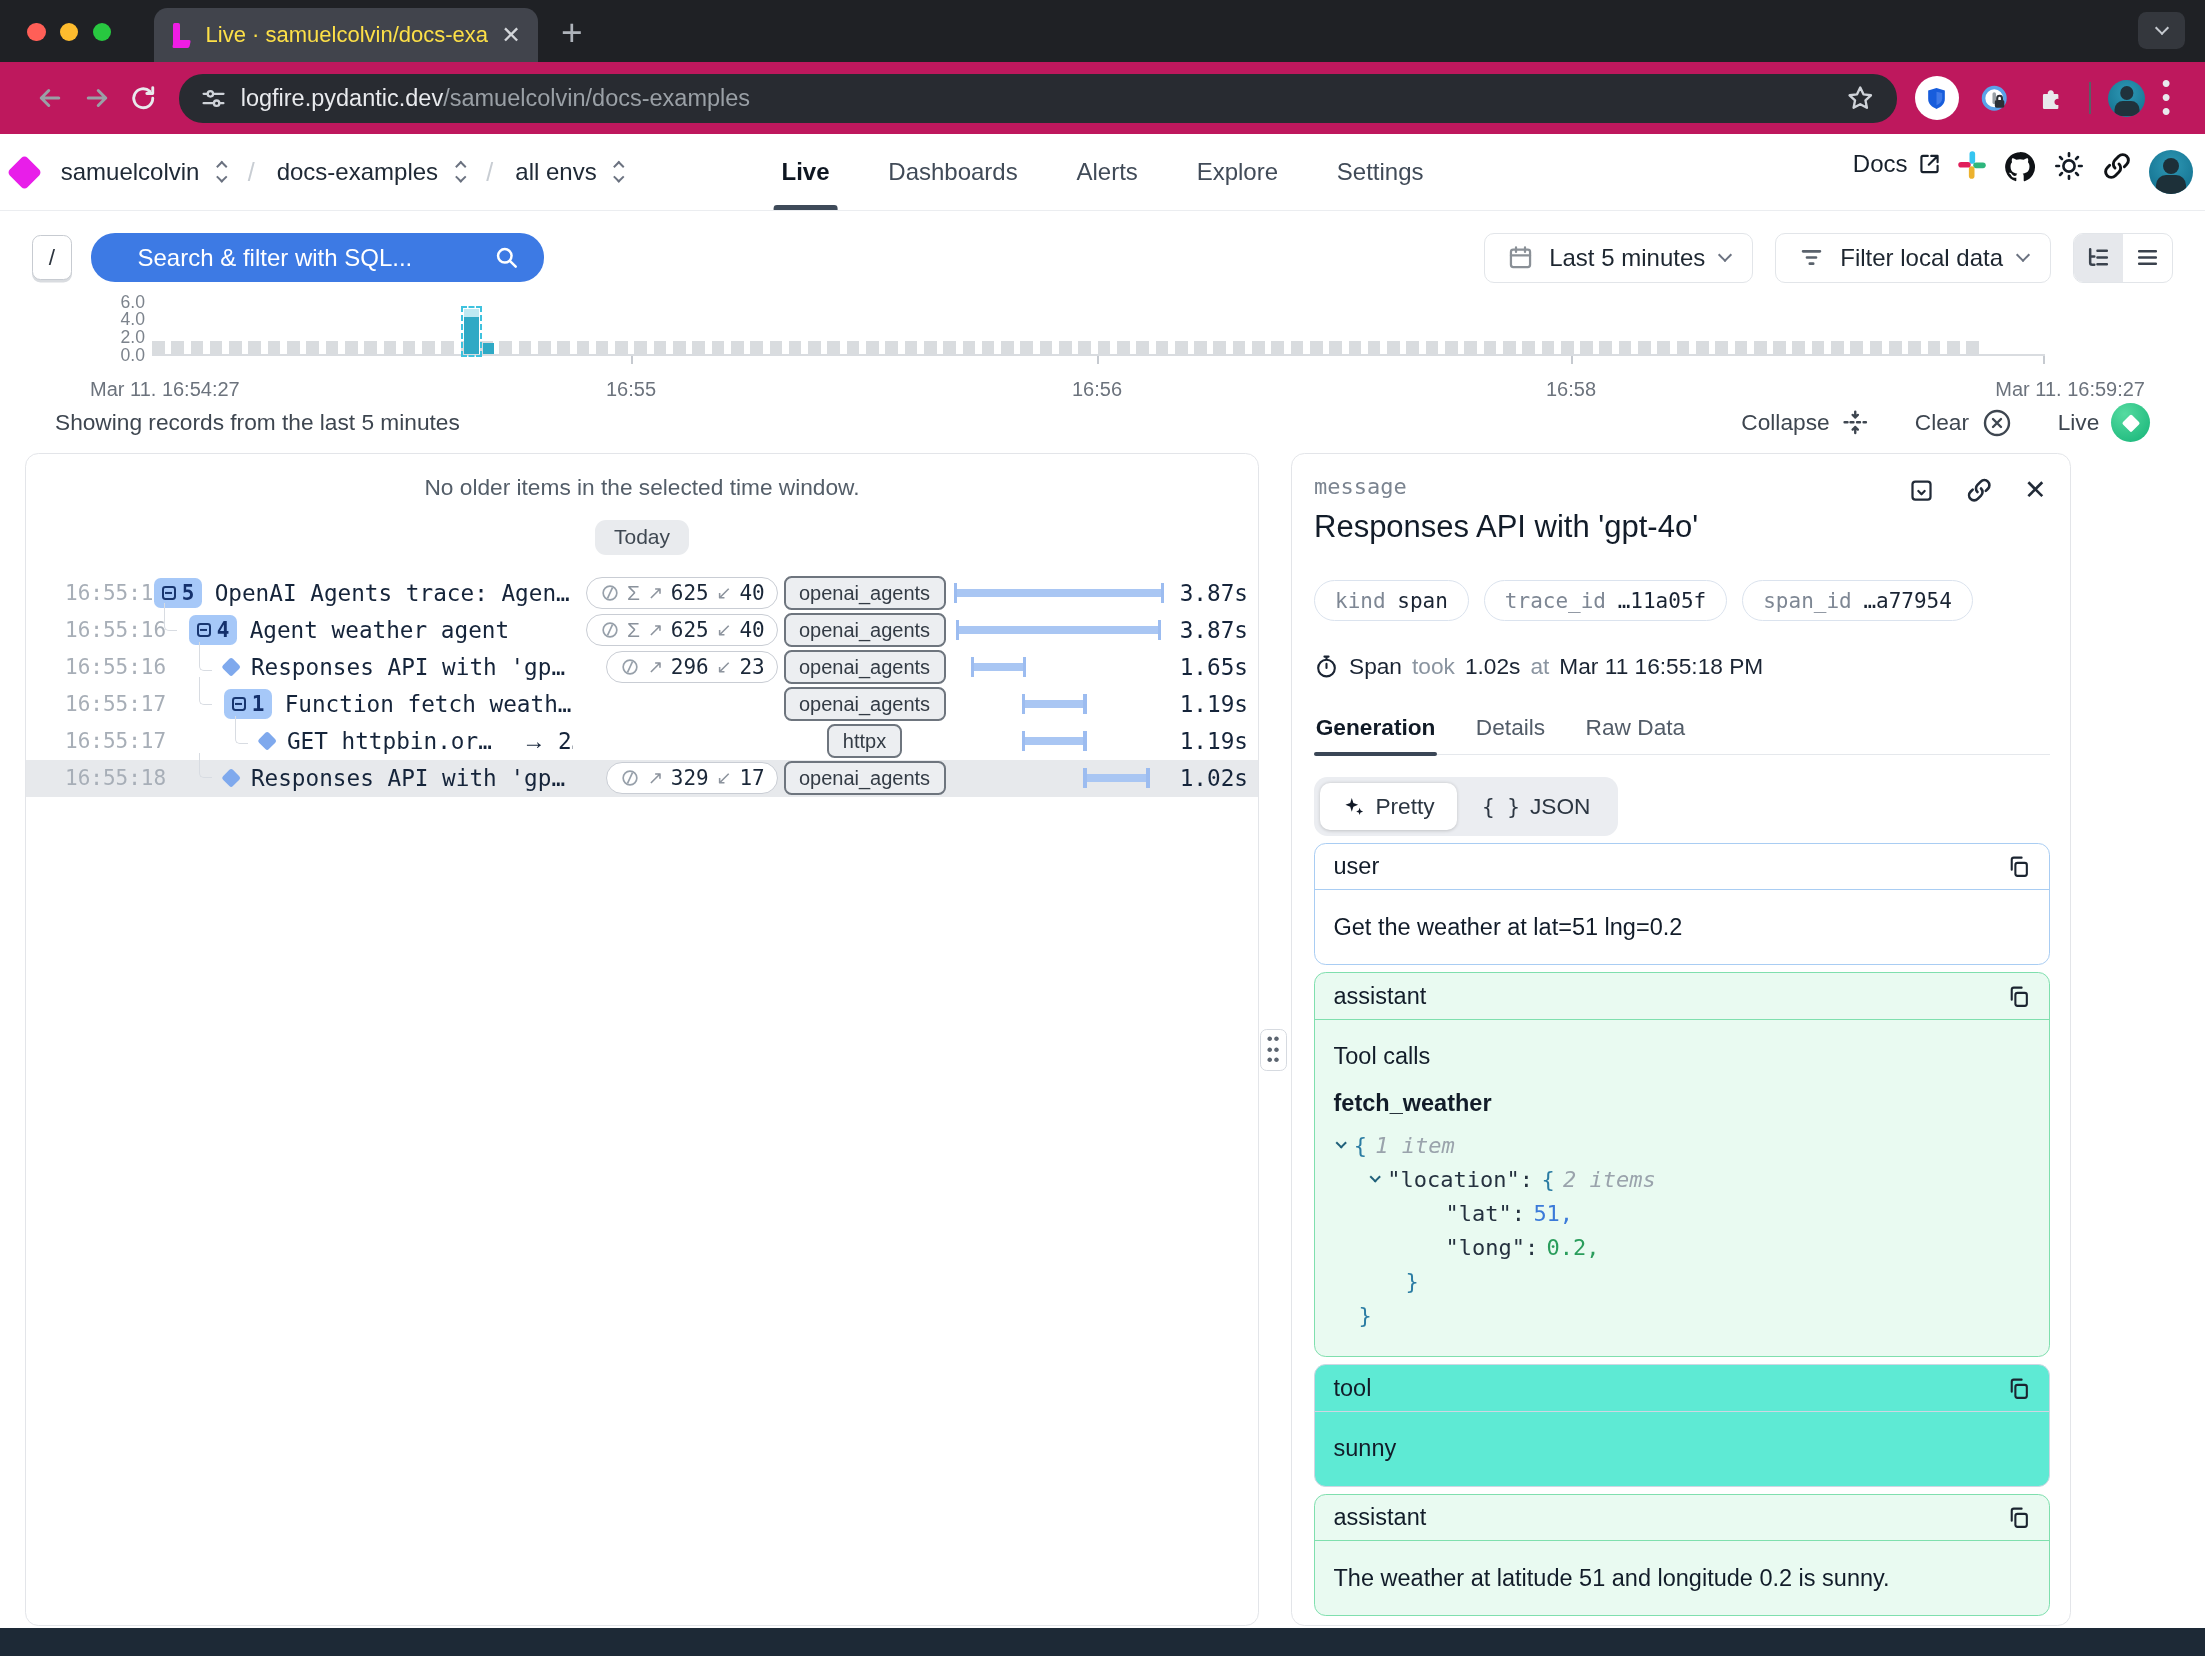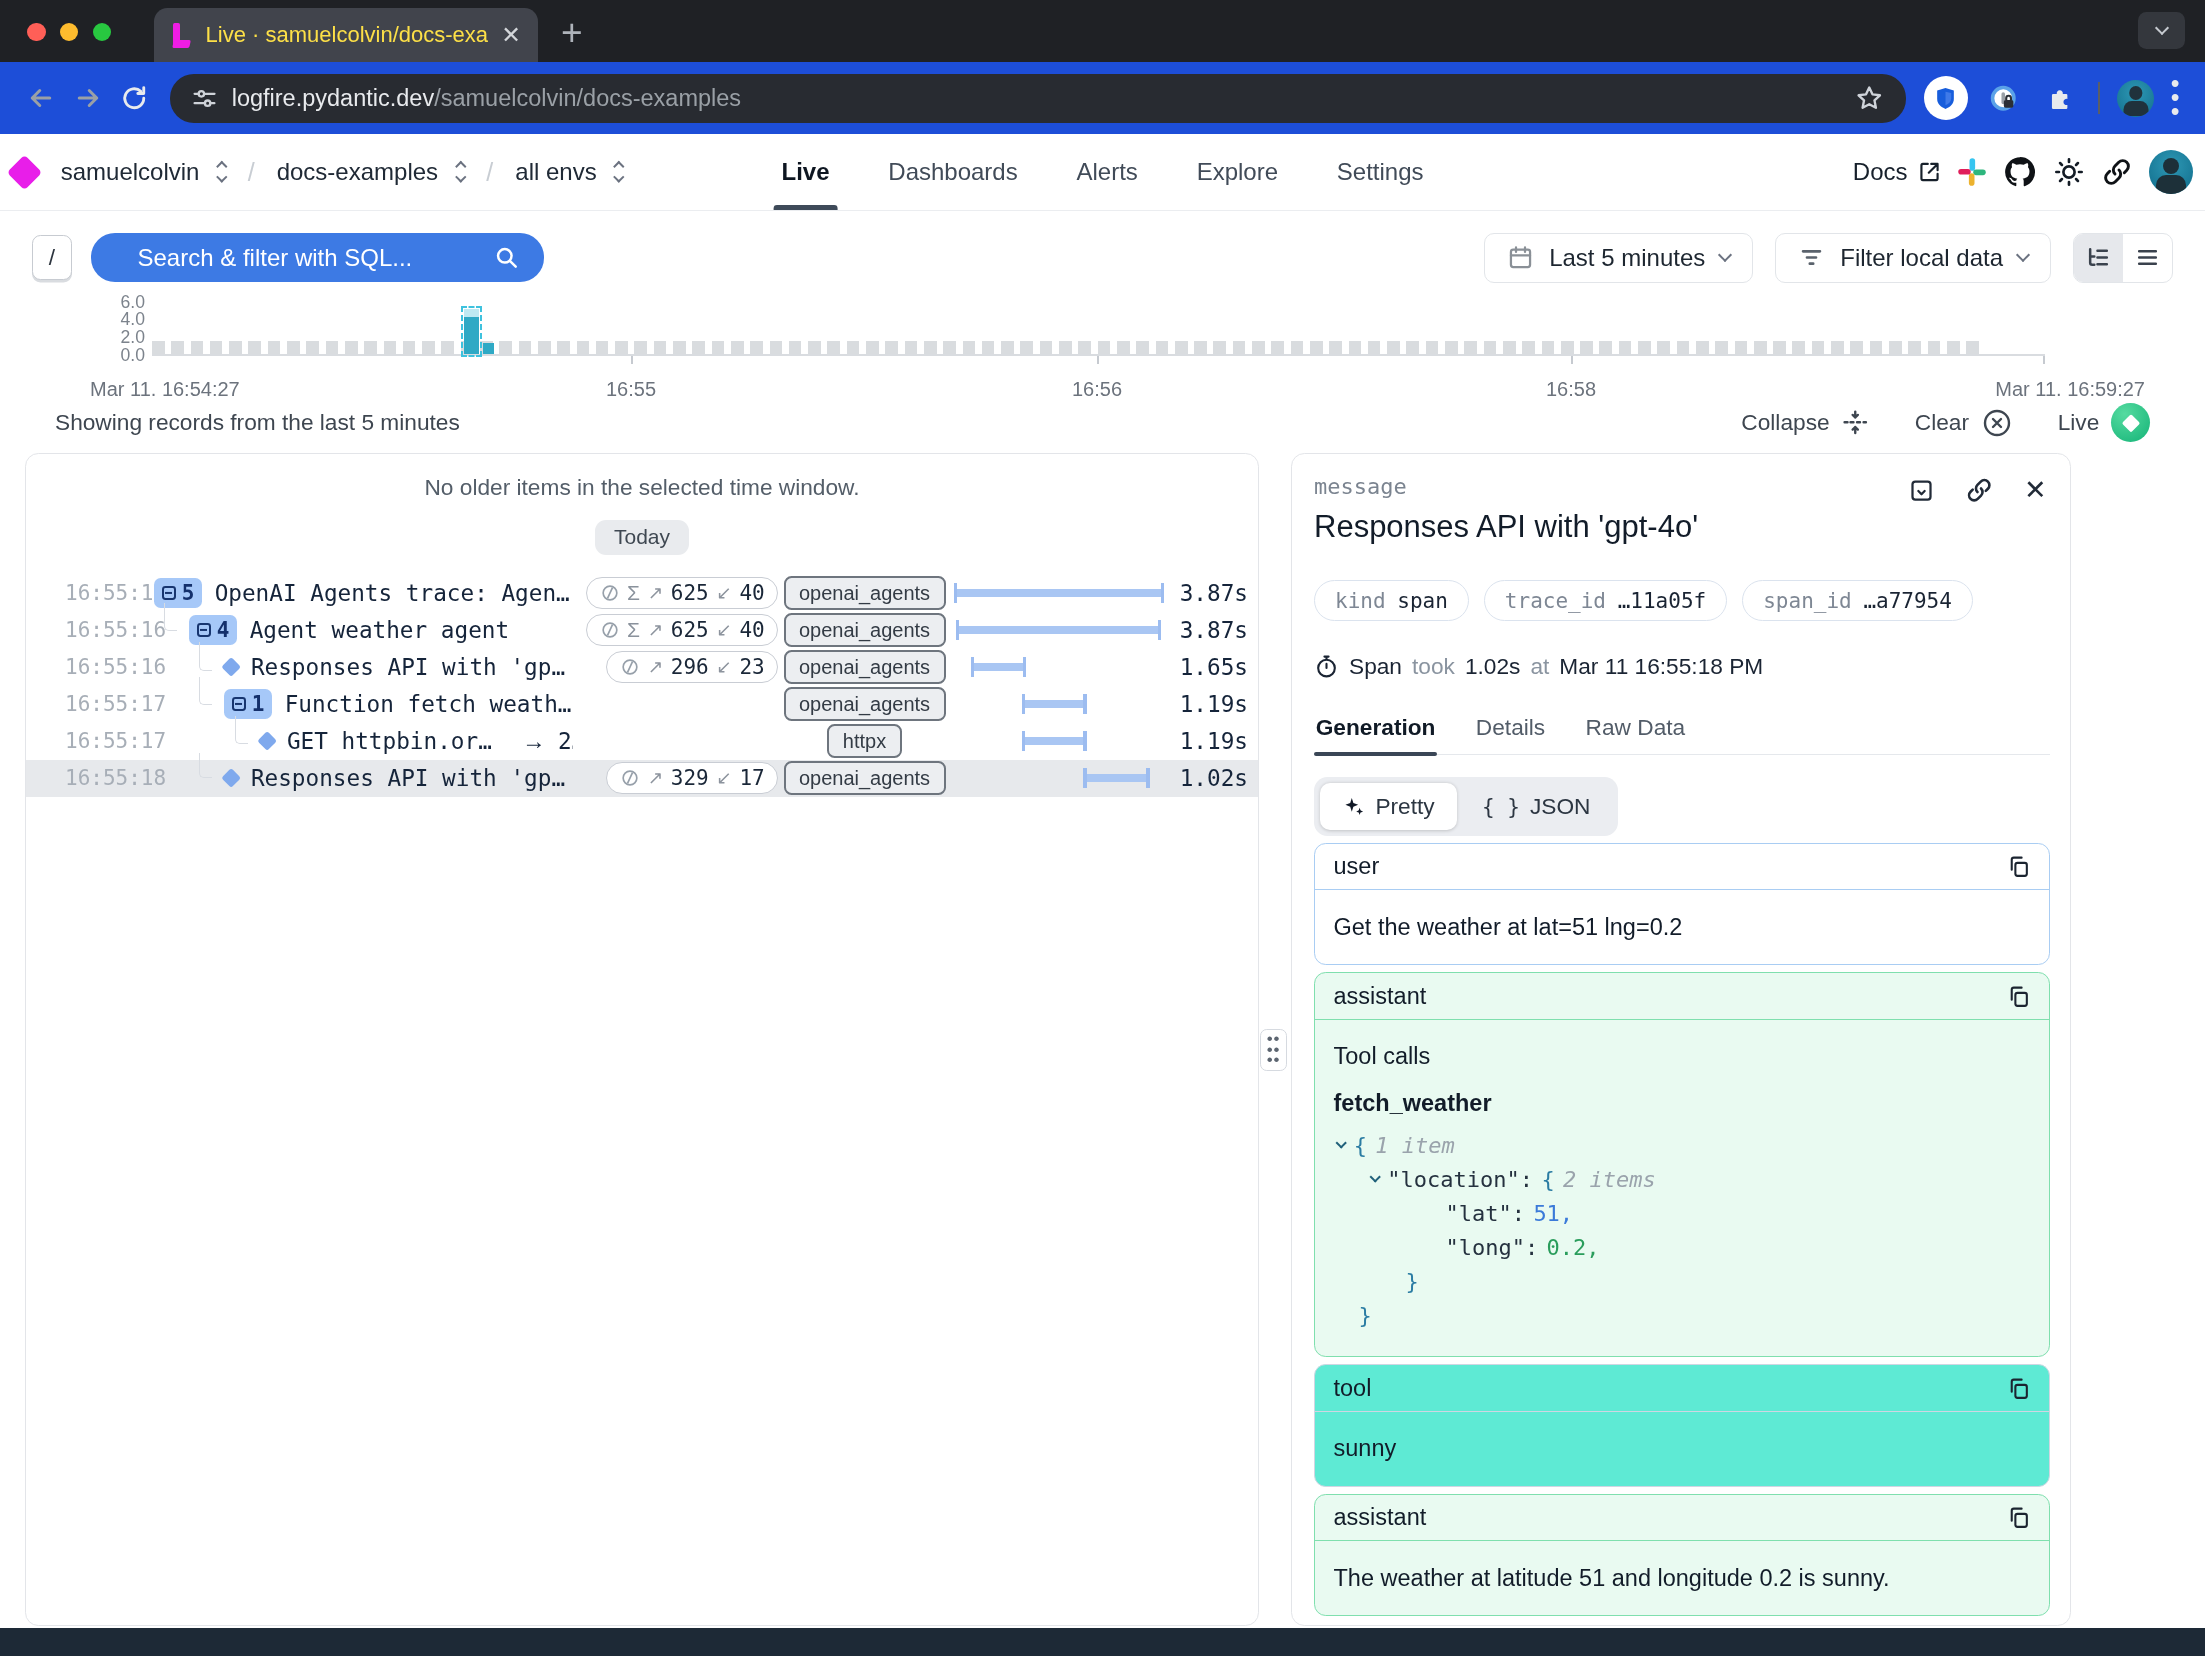--- a/index.html
+++ b/index.html
@@ -13,21 +13,21 @@
   .lights{position:absolute;top:22.7px;left:27px;display:flex;gap:14.3px}
   .light{width:18.5px;height:18.5px;border-radius:50%}
   .tab{position:absolute;left:154px;top:8.4px;width:384px;height:54px;background:#41444c;border-radius:13.4px 13.4px 0 0;display:flex;align-items:center;padding:0 17px;gap:12.6px}
   .favicon{width:22px;height:25px;position:relative;flex:none}
   .favicon .v{position:absolute;left:1.7px;top:0;width:7.6px;height:25px;background:#ef1de4;border-radius:1.7px}
   .favicon .f{position:absolute;left:1.7px;bottom:0;width:17px;height:8.4px;background:#ef1de4;border-radius:1.7px;transform:skewX(-12deg)}
   .tab-title{color:#fde047;font-size:22px;white-space:nowrap;overflow:hidden;flex:1}
   .tab-close{color:#d3d6da;font-size:23.5px;line-height:1;flex:none}
   .newtab{position:absolute;left:561px;top:11.7px;color:#aeb3ba;font-size:37px;font-weight:300}
   .tabsearch{position:absolute;right:20px;top:11.7px;width:47px;height:37px;background:#34373d;border-radius:8.4px;display:flex;align-items:center;justify-content:center}
-  .toolbar{height:72px;background:#1d4ed8;display:flex;align-items:center;padding:0 17px}
+  .toolbar{height:72px;background:#be185d;display:flex;align-items:center;padding:0 26px}
   .navbtn{width:47px;height:47px;display:flex;align-items:center;justify-content:center}
   .urlbar{flex:1;height:49px;background:#282b31;border-radius:24px;display:flex;align-items:center;padding:0 22px;margin:0 11.7px;gap:15px;font-size:23.5px;min-width:0}
   .url-host{color:#e8eaed}.url-path{color:#9aa0a6}
   .ext{width:44px;height:44px;display:flex;align-items:center;justify-content:center;margin:0 6.7px}
   .chromediv{width:2.5px;height:32px;background:#5a5e66;margin:0 8.4px}
   .b-avatar{width:37px;height:37px;border-radius:50%;background:radial-gradient(circle at 50% 35%,#2e98b5,#116e8c);position:relative;overflow:hidden;margin:0 8.4px}
   .b-avatar::before{content:"";position:absolute;left:50%;top:6.7px;transform:translateX(-50%);width:13.4px;height:13.4px;border-radius:50%;background:#20323c}
   .b-avatar::after{content:"";position:absolute;left:50%;top:21px;transform:translateX(-50%);width:25px;height:15px;border-radius:8.4px 8.4px 0 0;background:#20323c}
   .kebab{color:#e8eaed;font-size:25px;letter-spacing:0;margin:0 8.4px;line-height:.55}
 
@@ -37,21 +37,21 @@
   .crumbs{display:flex;align-items:center;gap:17px;font-size:24px;color:#202a36}
   .logo-diamond{width:25px;height:25px;background:#e81ee9;border-radius:4.2px;transform:rotate(45deg);margin-right:6.7px;flex:none}
   .updown{display:flex;flex-direction:column;gap:2.5px;margin-left:1.7px}
   .updown i{width:7.6px;height:7.6px;border:solid #6b7280;border-width:0 2.1px 2.1px 0;display:block}
   .updown .u{transform:rotate(-135deg)}.updown .d{transform:rotate(45deg)}
   .crumb-sep{color:#c8cdd3;font-size:25px;margin:0 5px}
   .topnav{position:absolute;left:50%;transform:translateX(-50%);height:100%;display:flex;gap:52px;align-items:stretch}
   .nav-item{font-size:24px;color:#414b58;display:flex;align-items:center;position:relative;padding:0 3.4px}
   .nav-item.active{color:#0e1621;font-weight:bold}
   .nav-item.active::after{content:"";position:absolute;left:-5px;right:-5px;bottom:0;height:5px;background:#3e4a59;border-radius:3.4px 3.4px 0 0}
-  .header-right{margin-left:auto;display:flex;align-items:center;gap:16px}
+  .header-right{margin-left:auto;display:flex;align-items:flex-start;gap:16px}
   .docs-link{display:flex;align-items:center;gap:10px;font-size:24px;color:#17202b}
   .a-avatar{width:44px;height:44px;border-radius:50%;background:radial-gradient(circle at 50% 35%,#2e98b5,#0f6b89);position:relative;overflow:hidden}
   .a-avatar::before{content:"";position:absolute;left:50%;top:7.6px;transform:translateX(-50%);width:16px;height:16px;border-radius:50%;background:#1d3039}
   .a-avatar::after{content:"";position:absolute;left:50%;top:25px;transform:translateX(-50%);width:30px;height:18.5px;border-radius:10px 10px 0 0;background:#1d3039}
 
   
   .filter-row{position:absolute;top:96px;left:0;right:0;height:55px;display:flex;align-items:center;padding:0 32px;gap:18.5px}
   .slash-key{width:40px;height:45px;background:#fff;border:1.7px solid #c7cbd1;border-radius:8.4px;box-shadow:0 2.5px 0 #d9dce0;display:flex;align-items:center;justify-content:center;font-size:22.7px;color:#2c343e}
   .search-pill{width:453px;height:49px;background:#3d7ae4;border-radius:24px;color:#fff;display:flex;align-items:center;justify-content:space-between;padding:0 23.5px 0 47px;font-size:24px}
   .fr-right{margin-left:auto;display:flex;align-items:center;gap:22px}

